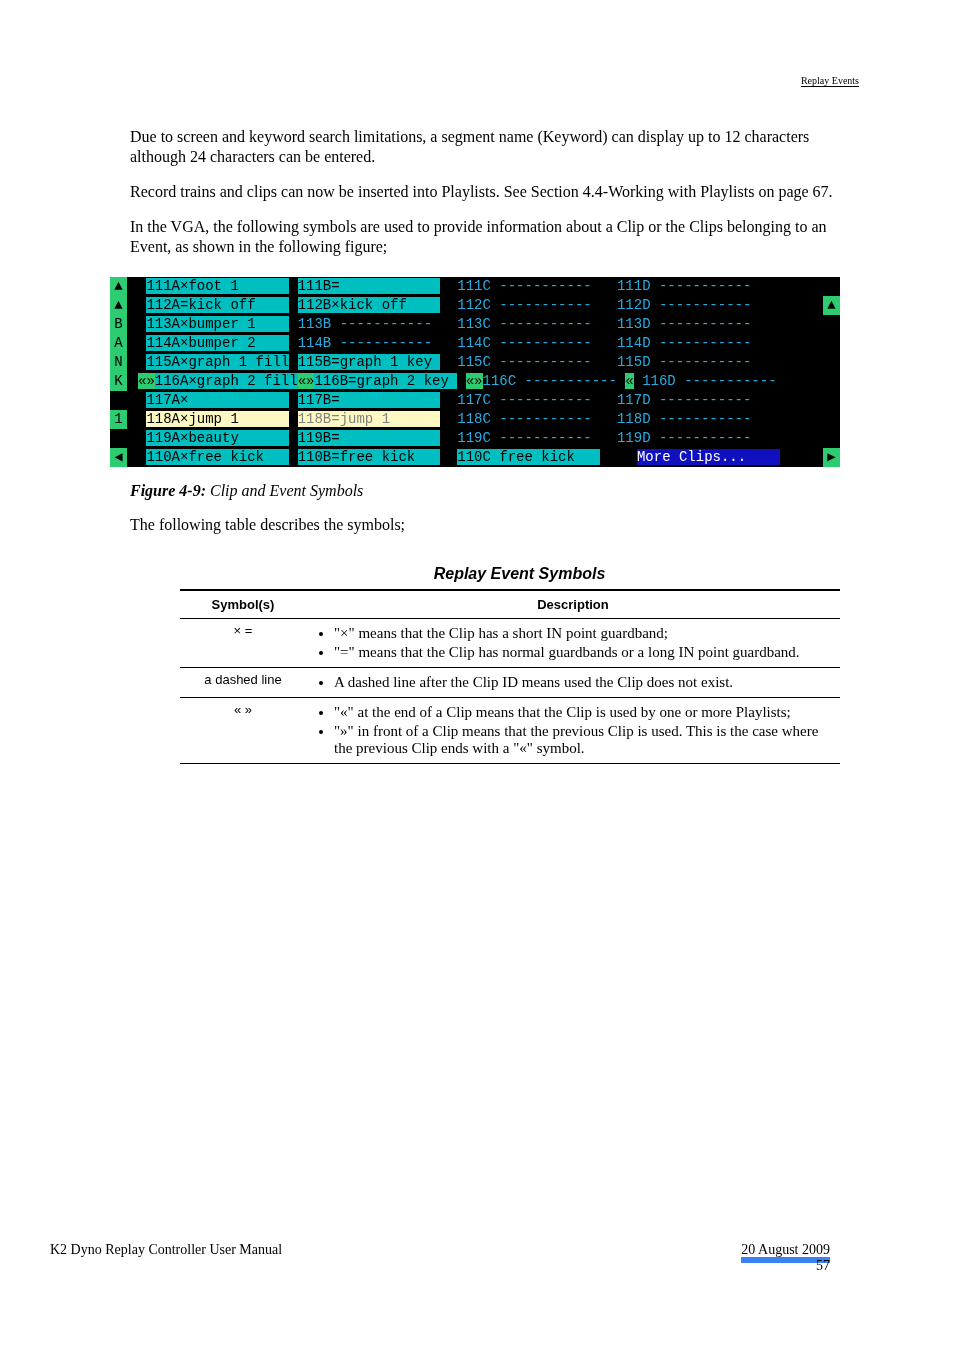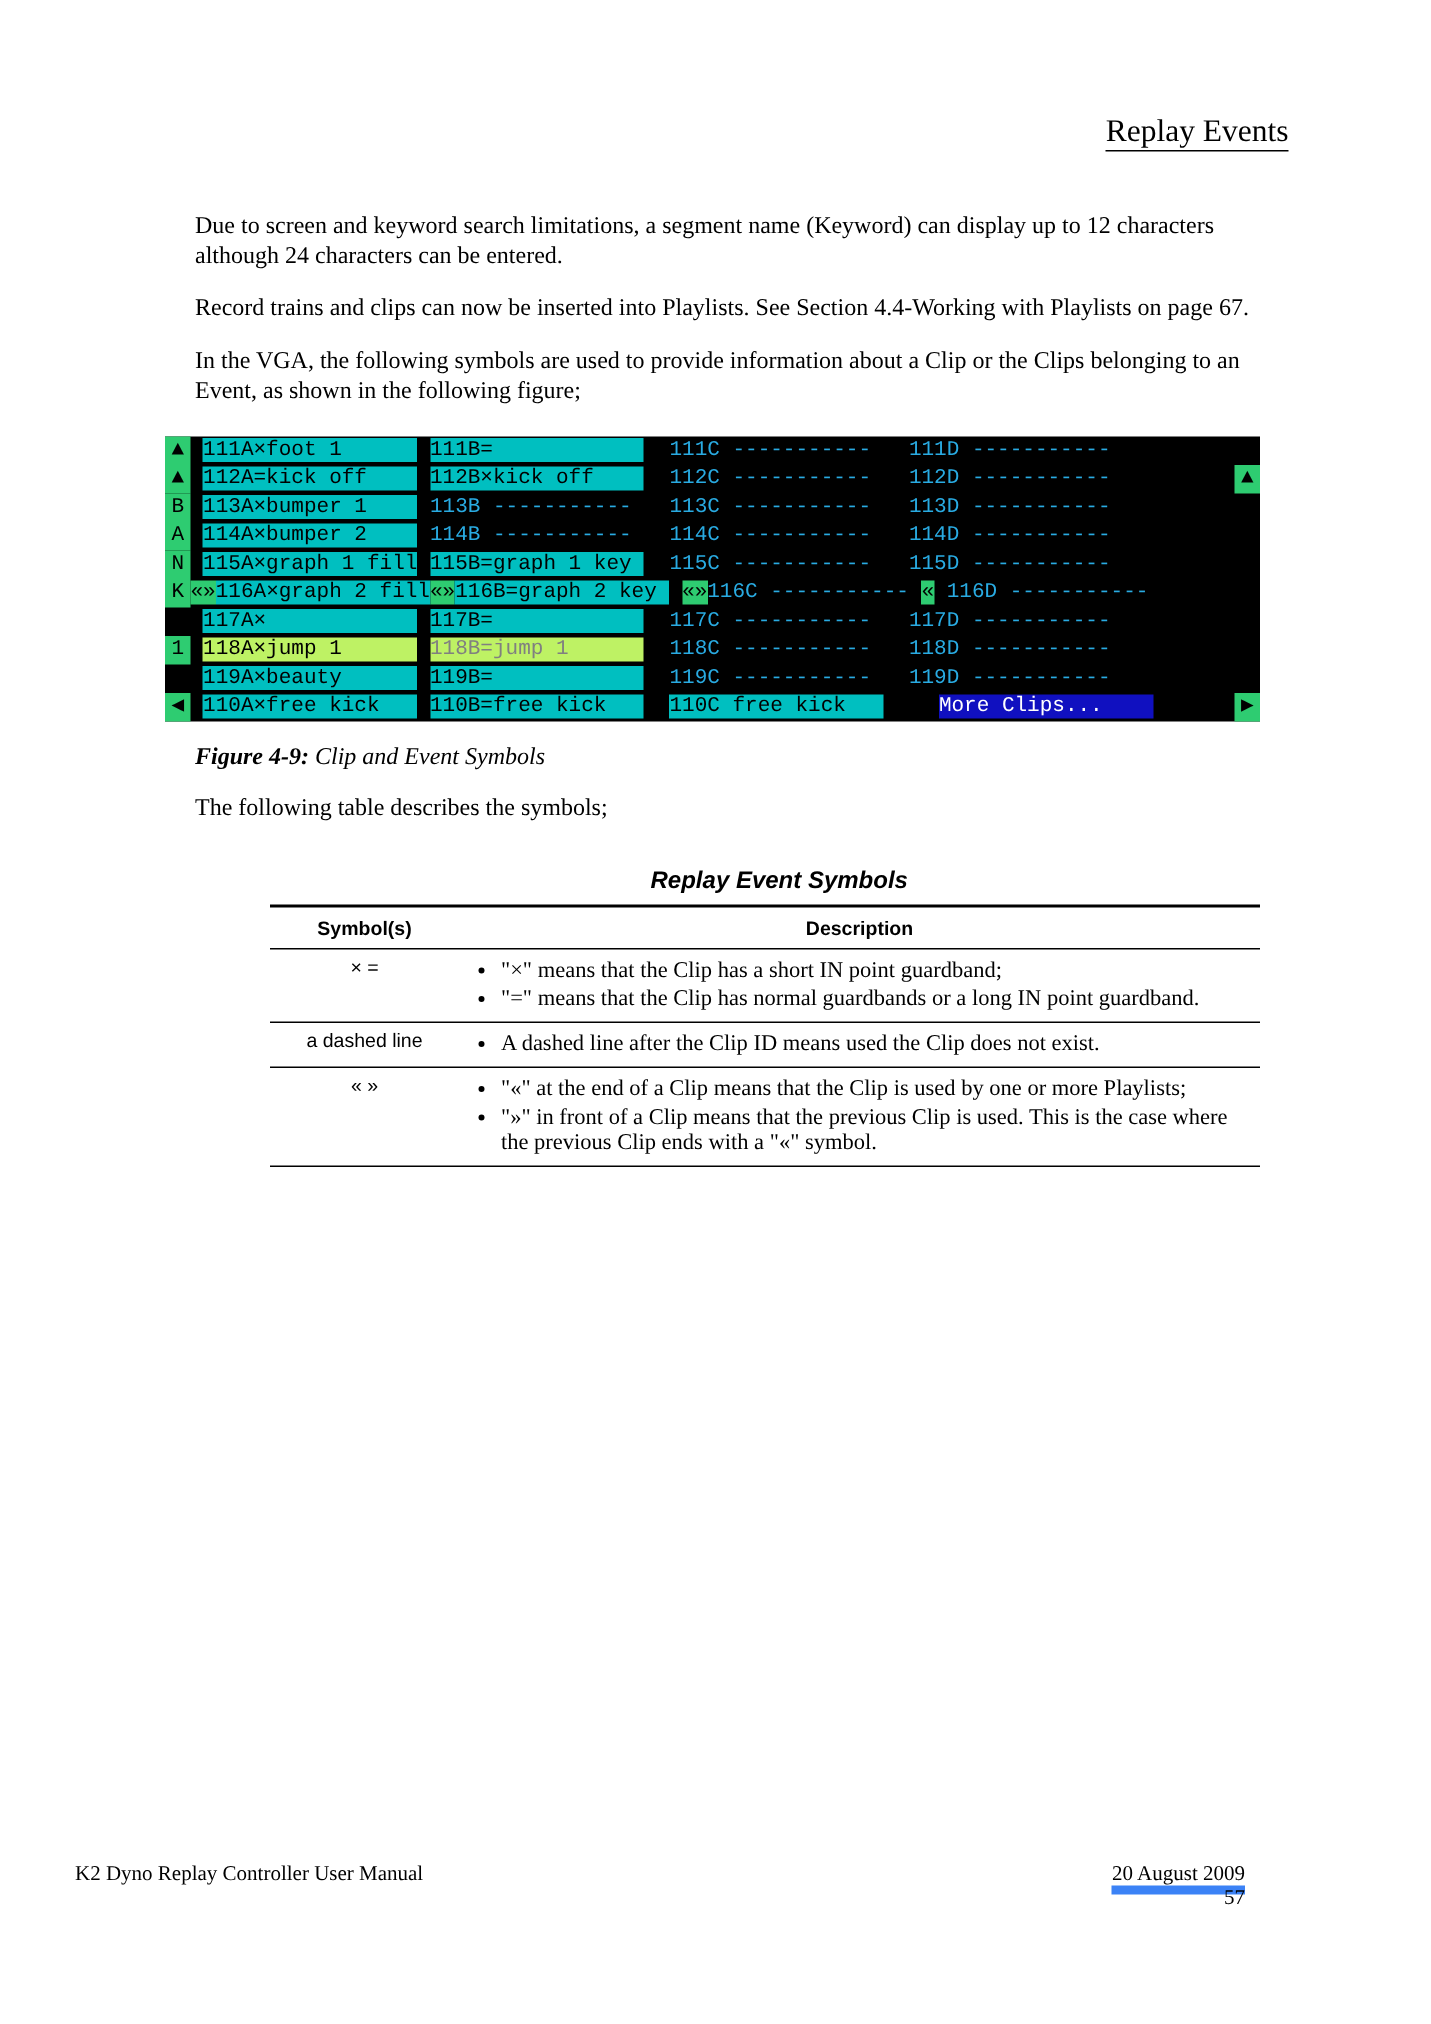--- a/index.html
+++ b/index.html
@@ -10,21 +10,21 @@
     color:#000;
     width:954px;
     height:1349px;
   }
   .page{
     padding:75px 95px 0 50px;
     box-sizing:border-box;
   }
   .top-right{
     text-align:right;
-    font-size:21px;
+    font-size:10px;
     border-bottom:1px solid #000;
     display:inline-block;
     float:right;
   }
   .clear{clear:both;}
   .para{
     margin:40px 0 15px 80px;
     line-height:1.25;
   }
   .para4{
@@ -39,24 +39,24 @@
     background:#000;
     font-family:"Courier New",monospace;
     font-size:14px;
     color:#29ABE2;
     line-height:19px;
     white-space:pre;
   }
   .term .row{display:flex;}
   .term .lcol{width:17px;text-align:center;}
   .term .rcol{width:17px;text-align:center;}
-  .term .mid{flex:1;}
+  .term .mid{flex:1;padding-left:11px;}
   .bk-green{background:#2ECC71;color:#000;}
   .bk-cyan{background:#00BFC0;color:#000;}
-  .bk-olive{background:#bef264;color:#000;}
+  .bk-olive{background:#fef9c3;color:#000;}
   .bk-blue{background:#1010C0;color:#fff;margin-left:20px;}
   .fg-grey{color:#808080;}
 
   
   .sym-head{
     margin:30px 0 6px 130px;
     font-weight:bold;
     font-style:italic;
     font-family:Arial,Helvetica,sans-serif;
     font-size:16px;

